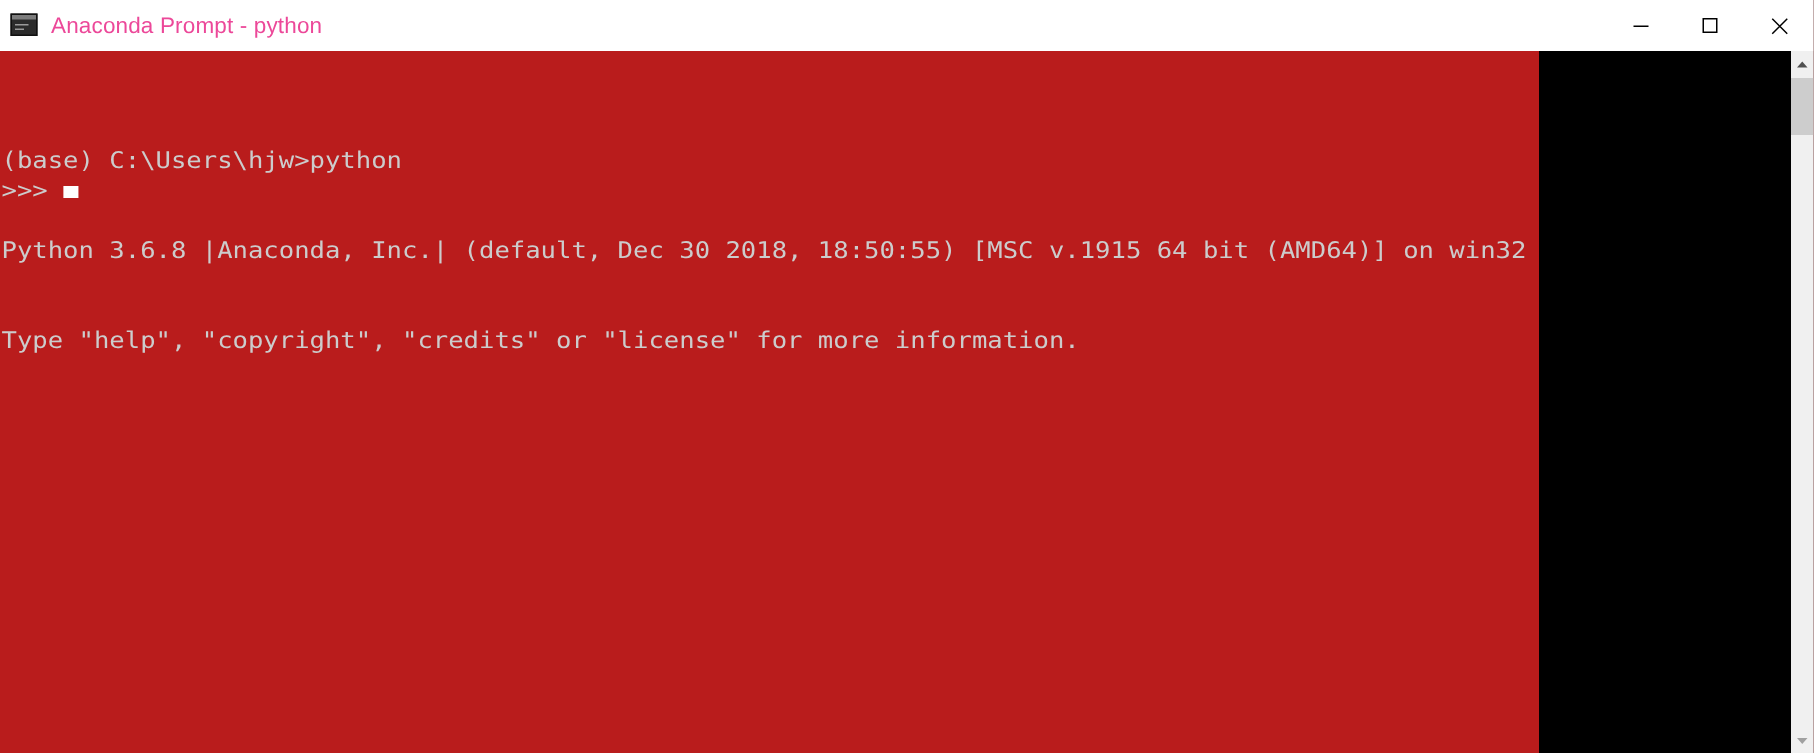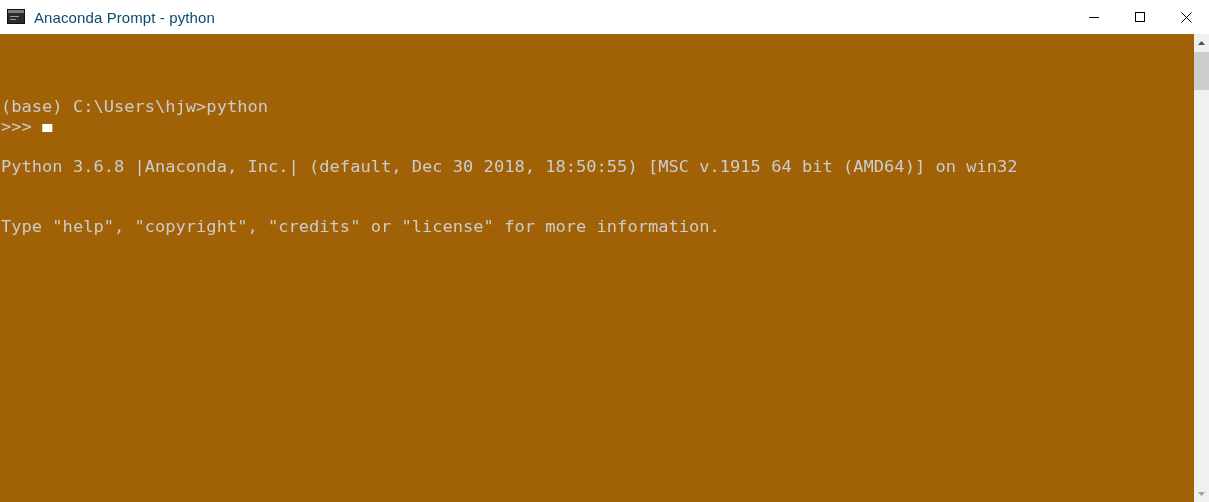--- a/index.html
+++ b/index.html
@@ -67,21 +67,21 @@
   .title-icon .ic-line2 {
     position: absolute;
     left: 3px; top: 10px;
     width: 6px; height: 1px;
     background: #9a9a9a;
   }
 
   .title-text {
     font-family: "Liberation Sans", sans-serif;
     font-size: 15px;
-    color: #0c4a6e;
+    color: #ec4899;
     letter-spacing: 0.1px;
     white-space: nowrap;
     flex: 0 0 auto;
   }
 
   .title-spacer { flex: 1 1 auto; }
 
   .win-controls {
     display: flex;
     height: 34px;
@@ -95,23 +95,23 @@
     justify-content: center;
     background: #ffffff;
   }
   .win-btn svg { display: block; }
 
   
   .console {
     position: absolute;
     left: 0;
     top: 34px;
-    width: 1194px;
+    width: 1026px;
     height: 468px;
-    background: #a16207;
+    background: #b91c1c;
     overflow: hidden;
     padding: 0;
   }
 
   .console-text {
     font-family: "DejaVu Sans Mono", "Liberation Mono", monospace;
     font-size: 15.3px;
     line-height: 20px;
     color: #cccccc;
     white-space: pre;

